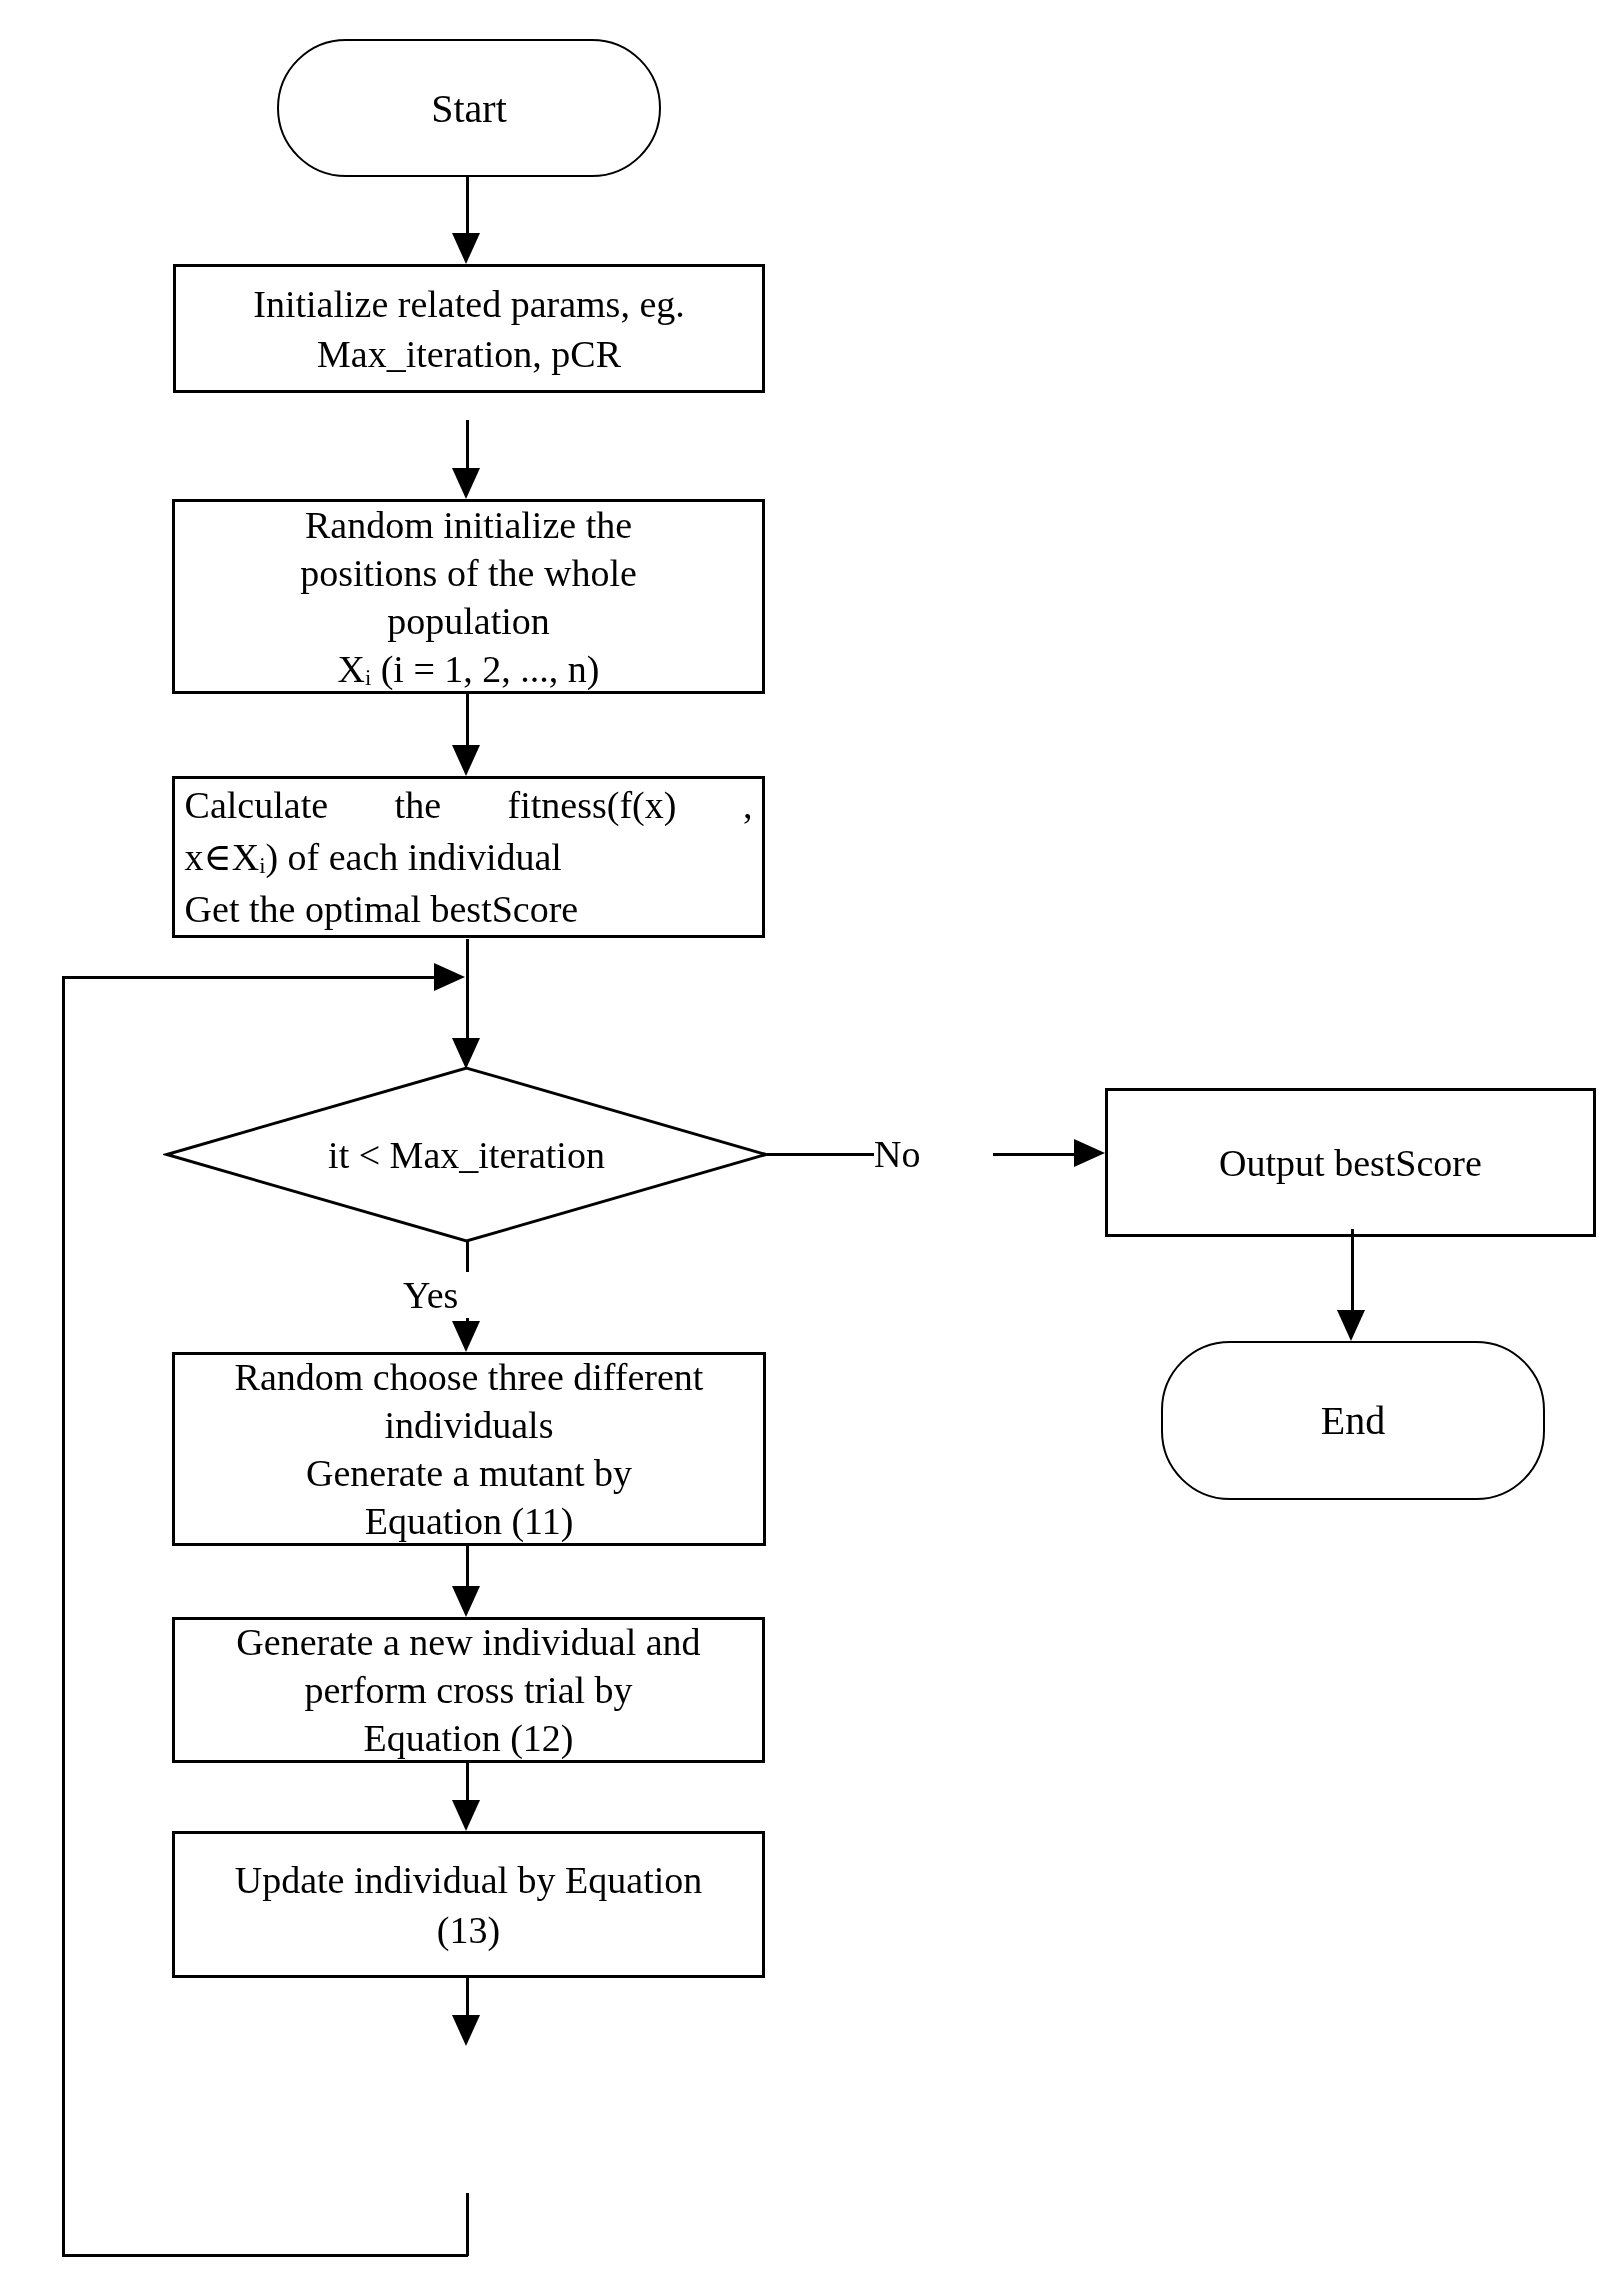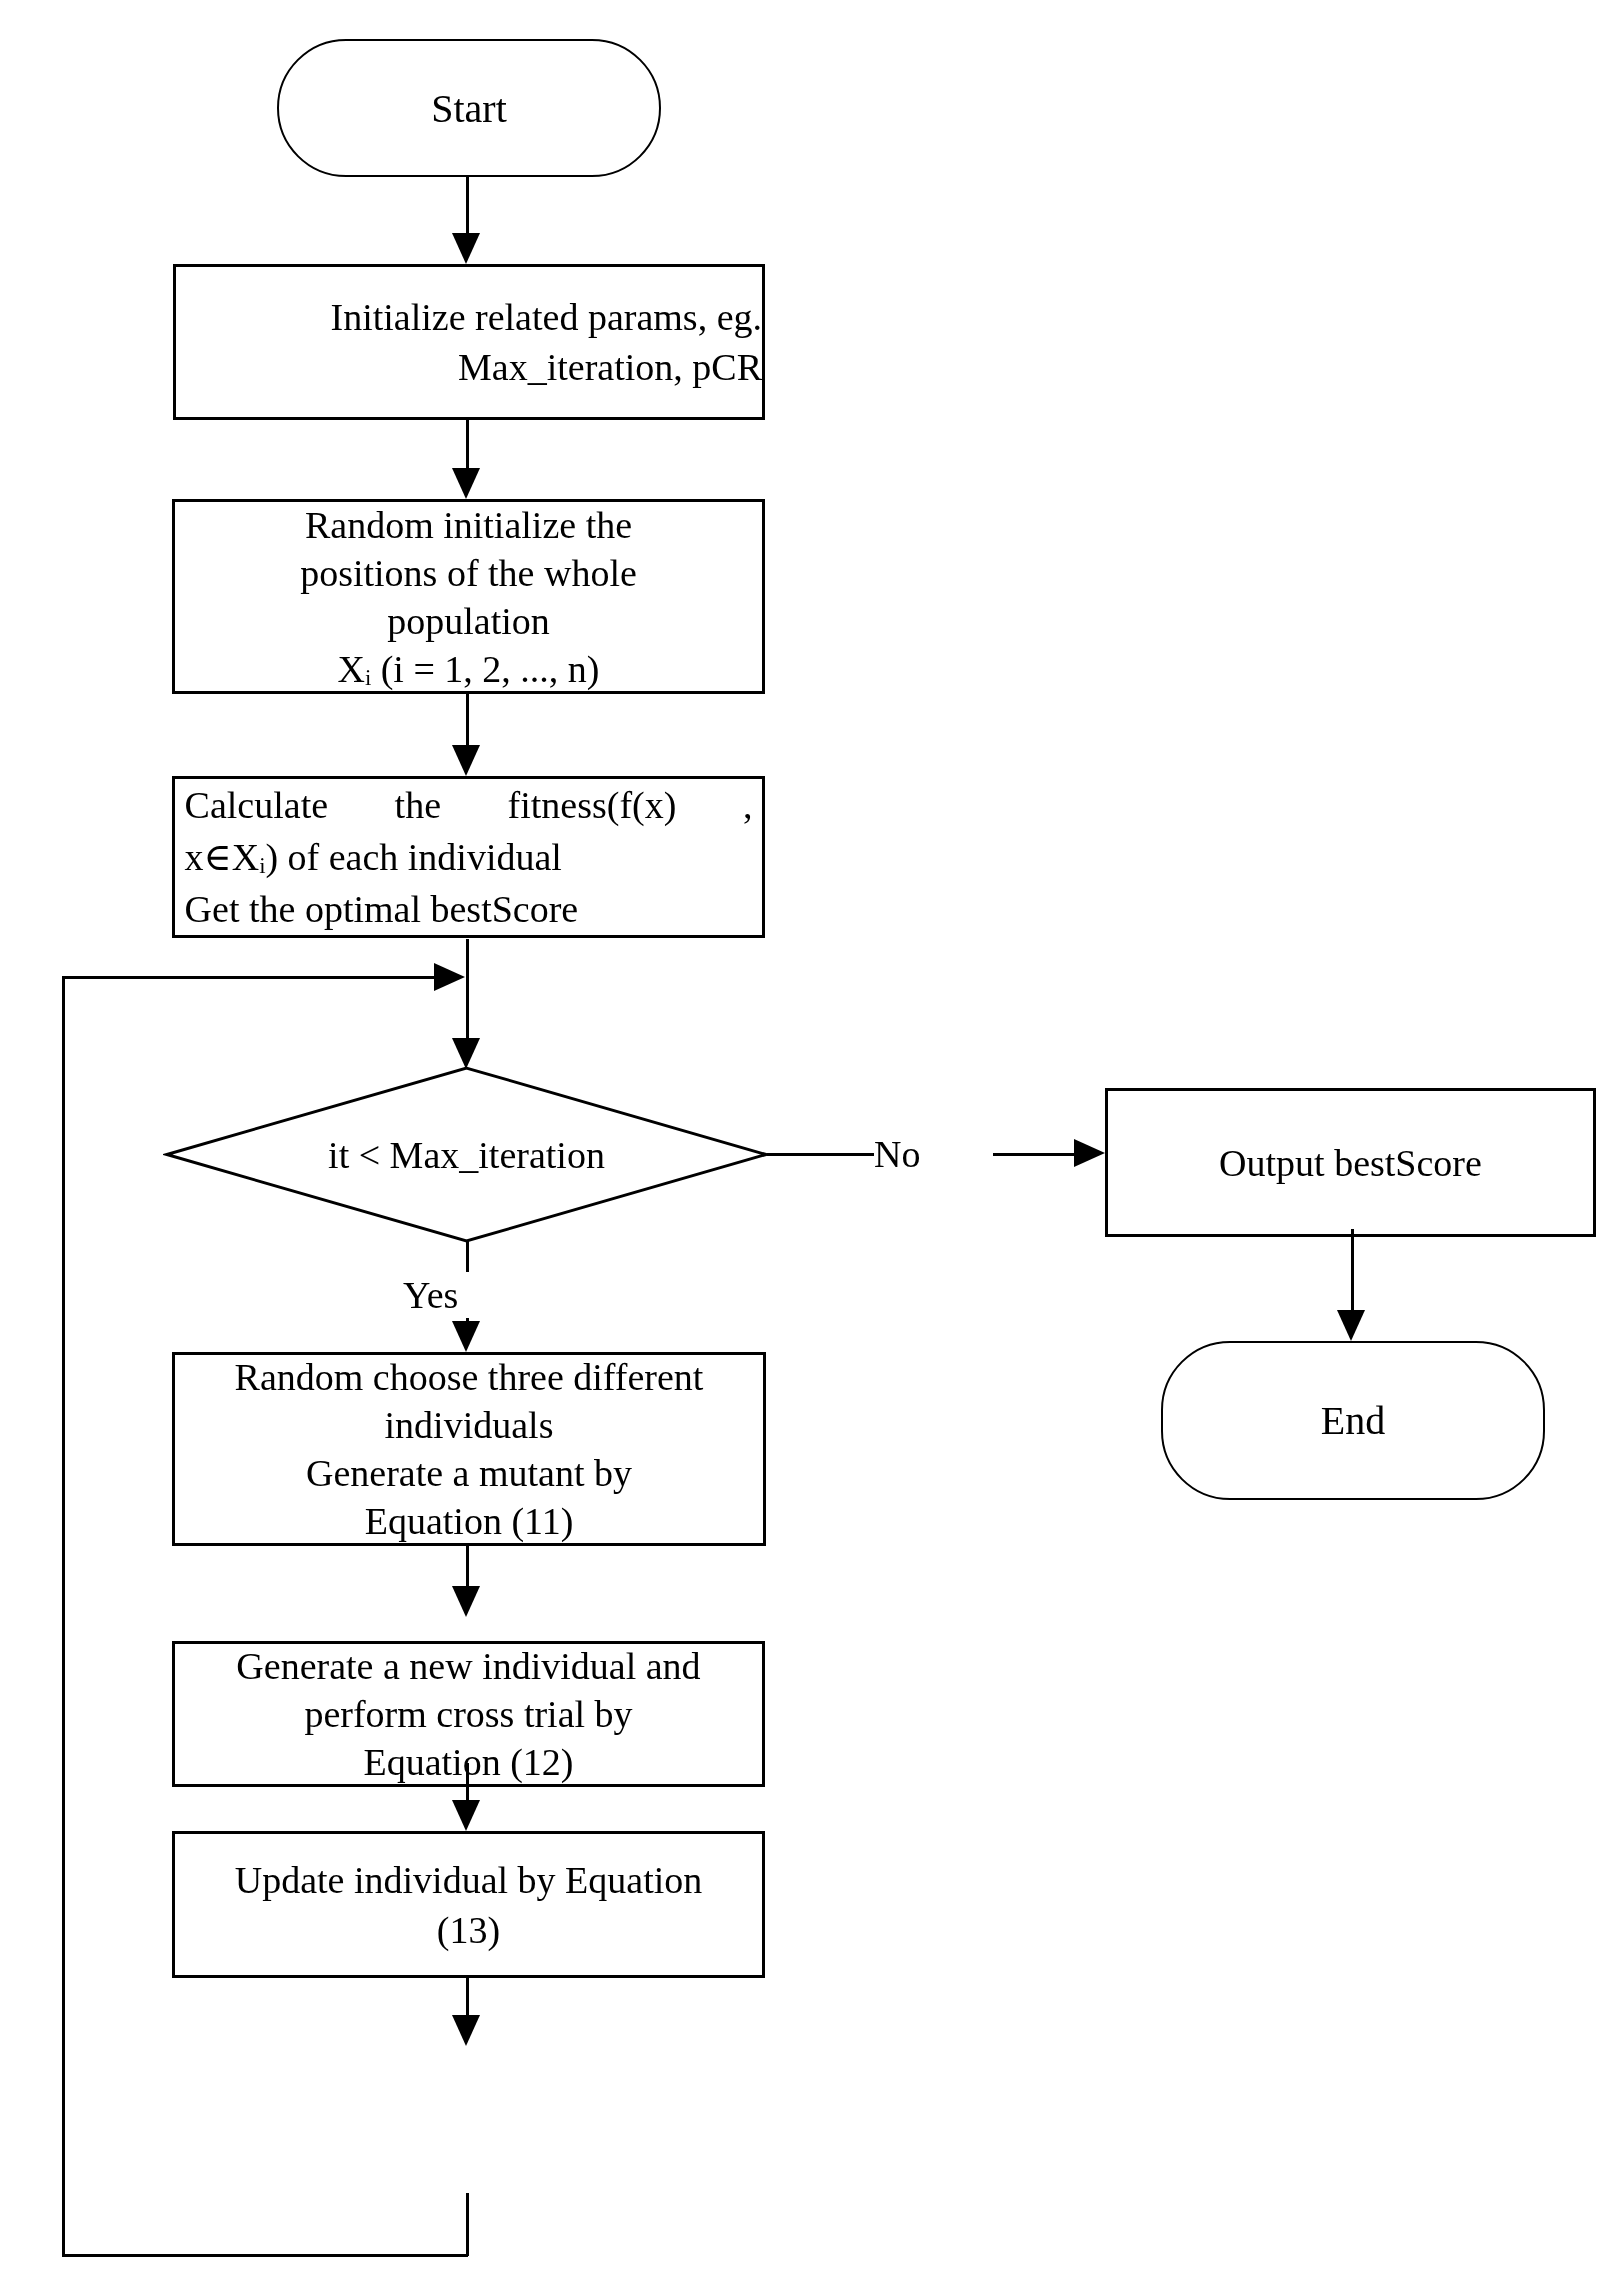--- a/index.html
+++ b/index.html
@@ -95,21 +95,21 @@
 
 <div class="canvas">
 
   <div class="terminator" style="left:277px; top:39px; width:384px; height:138px;">
     <span>Start</span>
   </div>
 
   <div class="vline" style="left:466px; top:177px; height:60px;"></div>
   <div class="arr-down" style="left:452px; top:233px;"></div>
 
-  <div class="process lh52" style="left:173px; top:264px; width:592px; height:156px;text-align:right;">
+  <div class="process lh52" style="left:173px; top:264px; width:592px; height:129px;">
     <div class="tl">Initialize related params, eg.</div>
     <div class="tl">Max_iteration, pCR</div>
   </div>
 
   <div class="vline" style="left:466px; top:420px; height:53px;"></div>
   <div class="arr-down" style="left:452px; top:468px;"></div>
 
   <div class="process" style="left:172px; top:499px; width:593px; height:195px;">
     <div class="tl">Random initialize the</div>
     <div class="tl">positions of the whole</div>
@@ -164,21 +164,21 @@
   <div class="process" style="left:172px; top:1352px; width:594px; height:194px;">
     <div class="tl">Random choose three different</div>
     <div class="tl">individuals</div>
     <div class="tl">Generate a mutant by</div>
     <div class="tl">Equation (11)</div>
   </div>
 
   <div class="vline" style="left:466px; top:1546px; height:43px;"></div>
   <div class="arr-down" style="left:452px; top:1586px;"></div>
 
-  <div class="process" style="left:172px; top:1617px; width:593px; height:146px;margin-top:24px;">
+  <div class="process" style="left:172px; top:1617px; width:593px; height:146px;">
     <div class="tl">Generate a new individual and</div>
     <div class="tl">perform cross trial by</div>
     <div class="tl">Equation (12)</div>
   </div>
 
   <div class="vline" style="left:466px; top:1763px; height:43px;"></div>
   <div class="arr-down" style="left:452px; top:1800px;"></div>
 
   <div class="process lh52" style="left:172px; top:1831px; width:593px; height:147px;">
     <div class="tl">Update individual by Equation</div>

